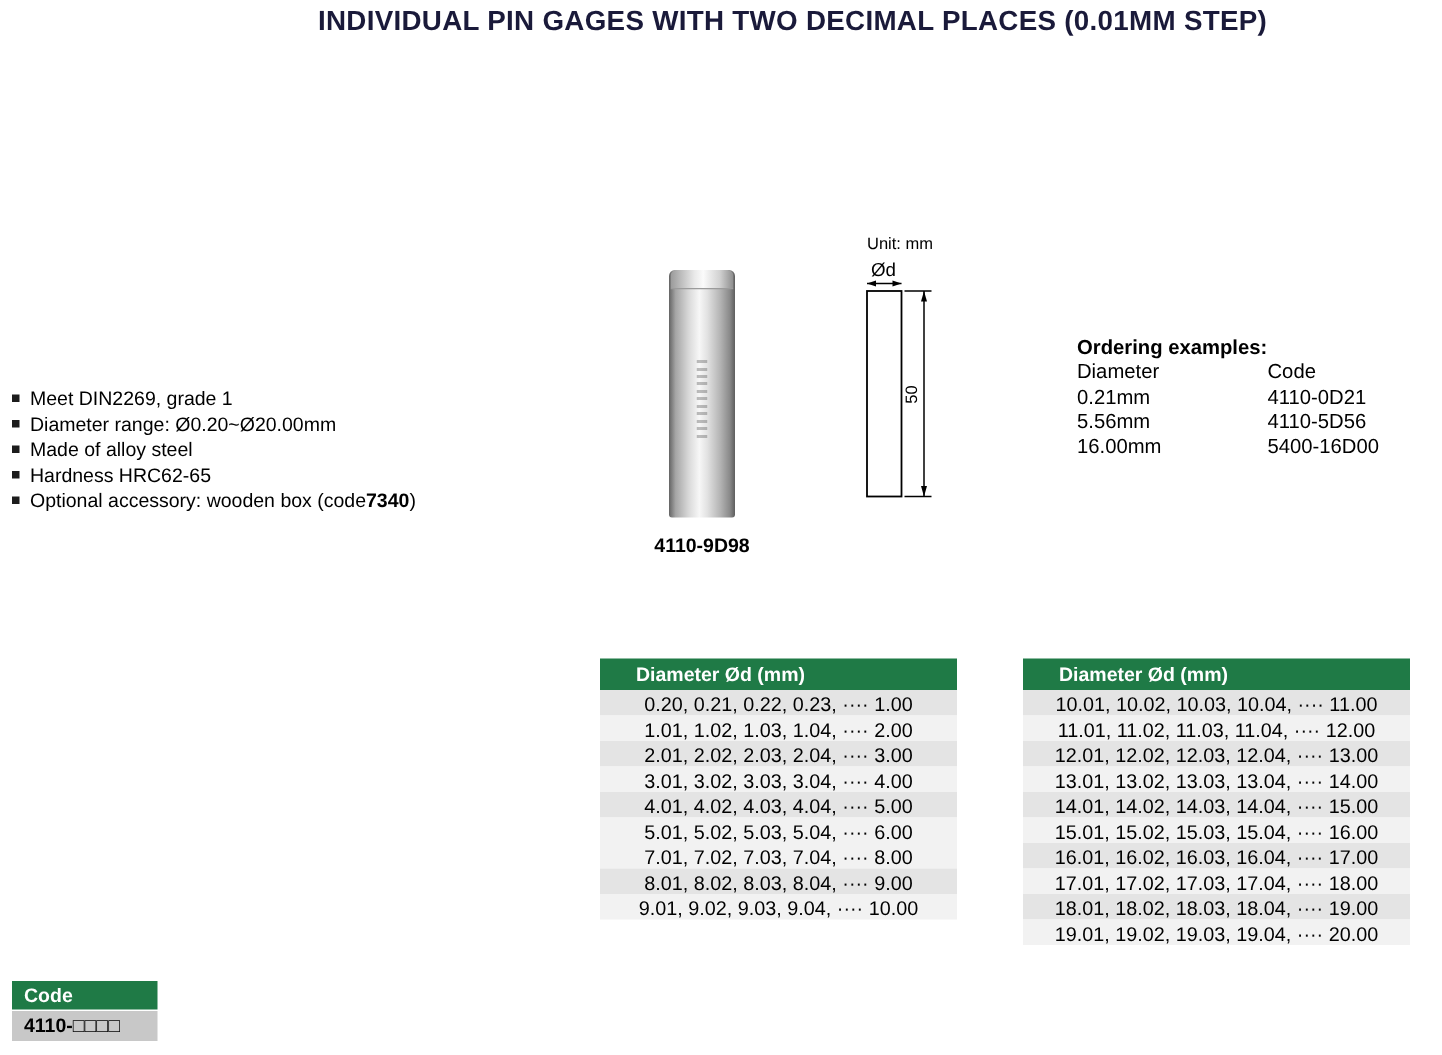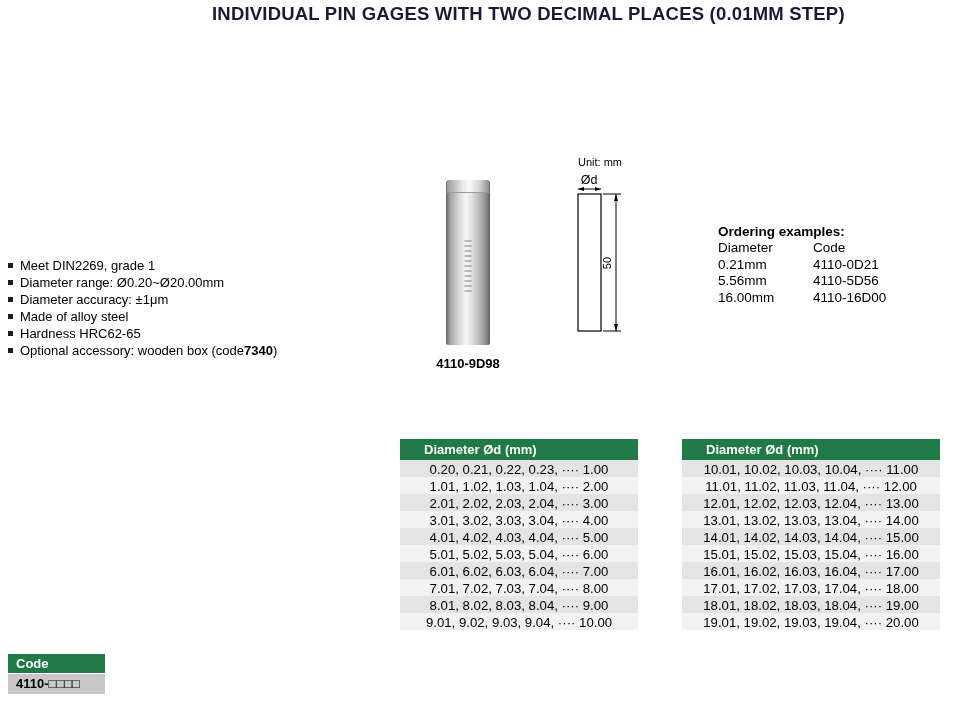--- a/index.html
+++ b/index.html
@@ -28,21 +28,21 @@
   .pin-label { position:absolute; left:427px; top:356px; width:82px; text-align:center;
     font-size:13px; font-weight:bold; }
 
   
   .drawing { position:absolute; left:560px; top:155px; }
   .drawing svg text { font-family:"Liberation Sans", sans-serif; fill:#000; }
 
   
   .ordering { position:absolute; left:718px; top:223px; font-size:13.5px; }
   .ordering .heading { font-weight:bold; height:17px; line-height:17px; }
-  .ordering .row, .ordering .colhead { display:grid; grid-template-columns:95px auto; height:16.5px; line-height:16.5px; }
+  .ordering .row, .ordering .colhead { display:grid; grid-template-columns:95px auto; height:16.5px; line-height:16.5px;gap:32px; }
   .ordering .note { height:17px; line-height:17px; margin-top:1px; }
 
   
   .code-block { position:absolute; left:8px; top:654px; width:97px; font-size:13px; }
   .code-head { background:var(--green,#1f7a46); color:#fff; font-weight:bold; height:19px; line-height:19px; padding-left:8px; }
   .code-val  { background:var(--codeCell,#c8c8c8); font-weight:bold; height:20px; line-height:20px; padding-left:8px; margin-top:1px; }
 
   
   .dtable { position:absolute; top:439px; }
   .dtable.t1 { left:400px; width:238px; }
@@ -61,24 +61,20 @@
   <div class="title">INDIVIDUAL PIN GAGES WITH TWO DECIMAL PLACES (0.01MM STEP)</div>
 
   <ul class="features">
       <li>
         <span class="sq"></span>
         <span>Meet DIN2269, grade 1</span>
       </li>
       <li>
         <span class="sq"></span>
         <span>Diameter range: Ø0.20~Ø20.00mm</span>
-      </li>
-      <li>
-        <span class="sq"></span>
-        <span>Diameter accuracy: ±1μm</span>
       </li>
       <li>
         <span class="sq"></span>
         <span>Made of alloy steel</span>
       </li>
       <li>
         <span class="sq"></span>
         <span>Hardness HRC62-65</span>
       </li>
       <li>
@@ -123,40 +119,39 @@
         <div class="row">
           <span>0.21mm</span>
           <span>4110-0D21</span>
         </div>
         <div class="row">
           <span>5.56mm</span>
           <span>4110-5D56</span>
         </div>
         <div class="row">
           <span>16.00mm</span>
-          <span>4110-16D00</span>
+          <span>5400-16D00</span>
         </div>
       </div>
   </div>
 
   <div class="code-block">
     <div class="code-head">Code</div>
     <div class="code-val">4110-□□□□</div>
   </div>
 
   <div class="dtable t1">
     <div class="thead">Diameter Ød (mm)</div>
     <div>
         <div class="trow even">0.20, 0.21, 0.22, 0.23, ···· 1.00</div>
         <div class="trow odd">1.01, 1.02, 1.03, 1.04, ···· 2.00</div>
         <div class="trow even">2.01, 2.02, 2.03, 2.04, ···· 3.00</div>
         <div class="trow odd">3.01, 3.02, 3.03, 3.04, ···· 4.00</div>
         <div class="trow even">4.01, 4.02, 4.03, 4.04, ···· 5.00</div>
         <div class="trow odd">5.01, 5.02, 5.03, 5.04, ···· 6.00</div>
-        <div class="trow even">6.01, 6.02, 6.03, 6.04, ···· 7.00</div>
         <div class="trow odd">7.01, 7.02, 7.03, 7.04, ···· 8.00</div>
         <div class="trow even">8.01, 8.02, 8.03, 8.04, ···· 9.00</div>
         <div class="trow odd">9.01, 9.02, 9.03, 9.04, ···· 10.00</div>
       </div>
   </div>
 
   <div class="dtable t2">
     <div class="thead">Diameter Ød (mm)</div>
     <div>
         <div class="trow even">10.01, 10.02, 10.03, 10.04, ···· 11.00</div>

